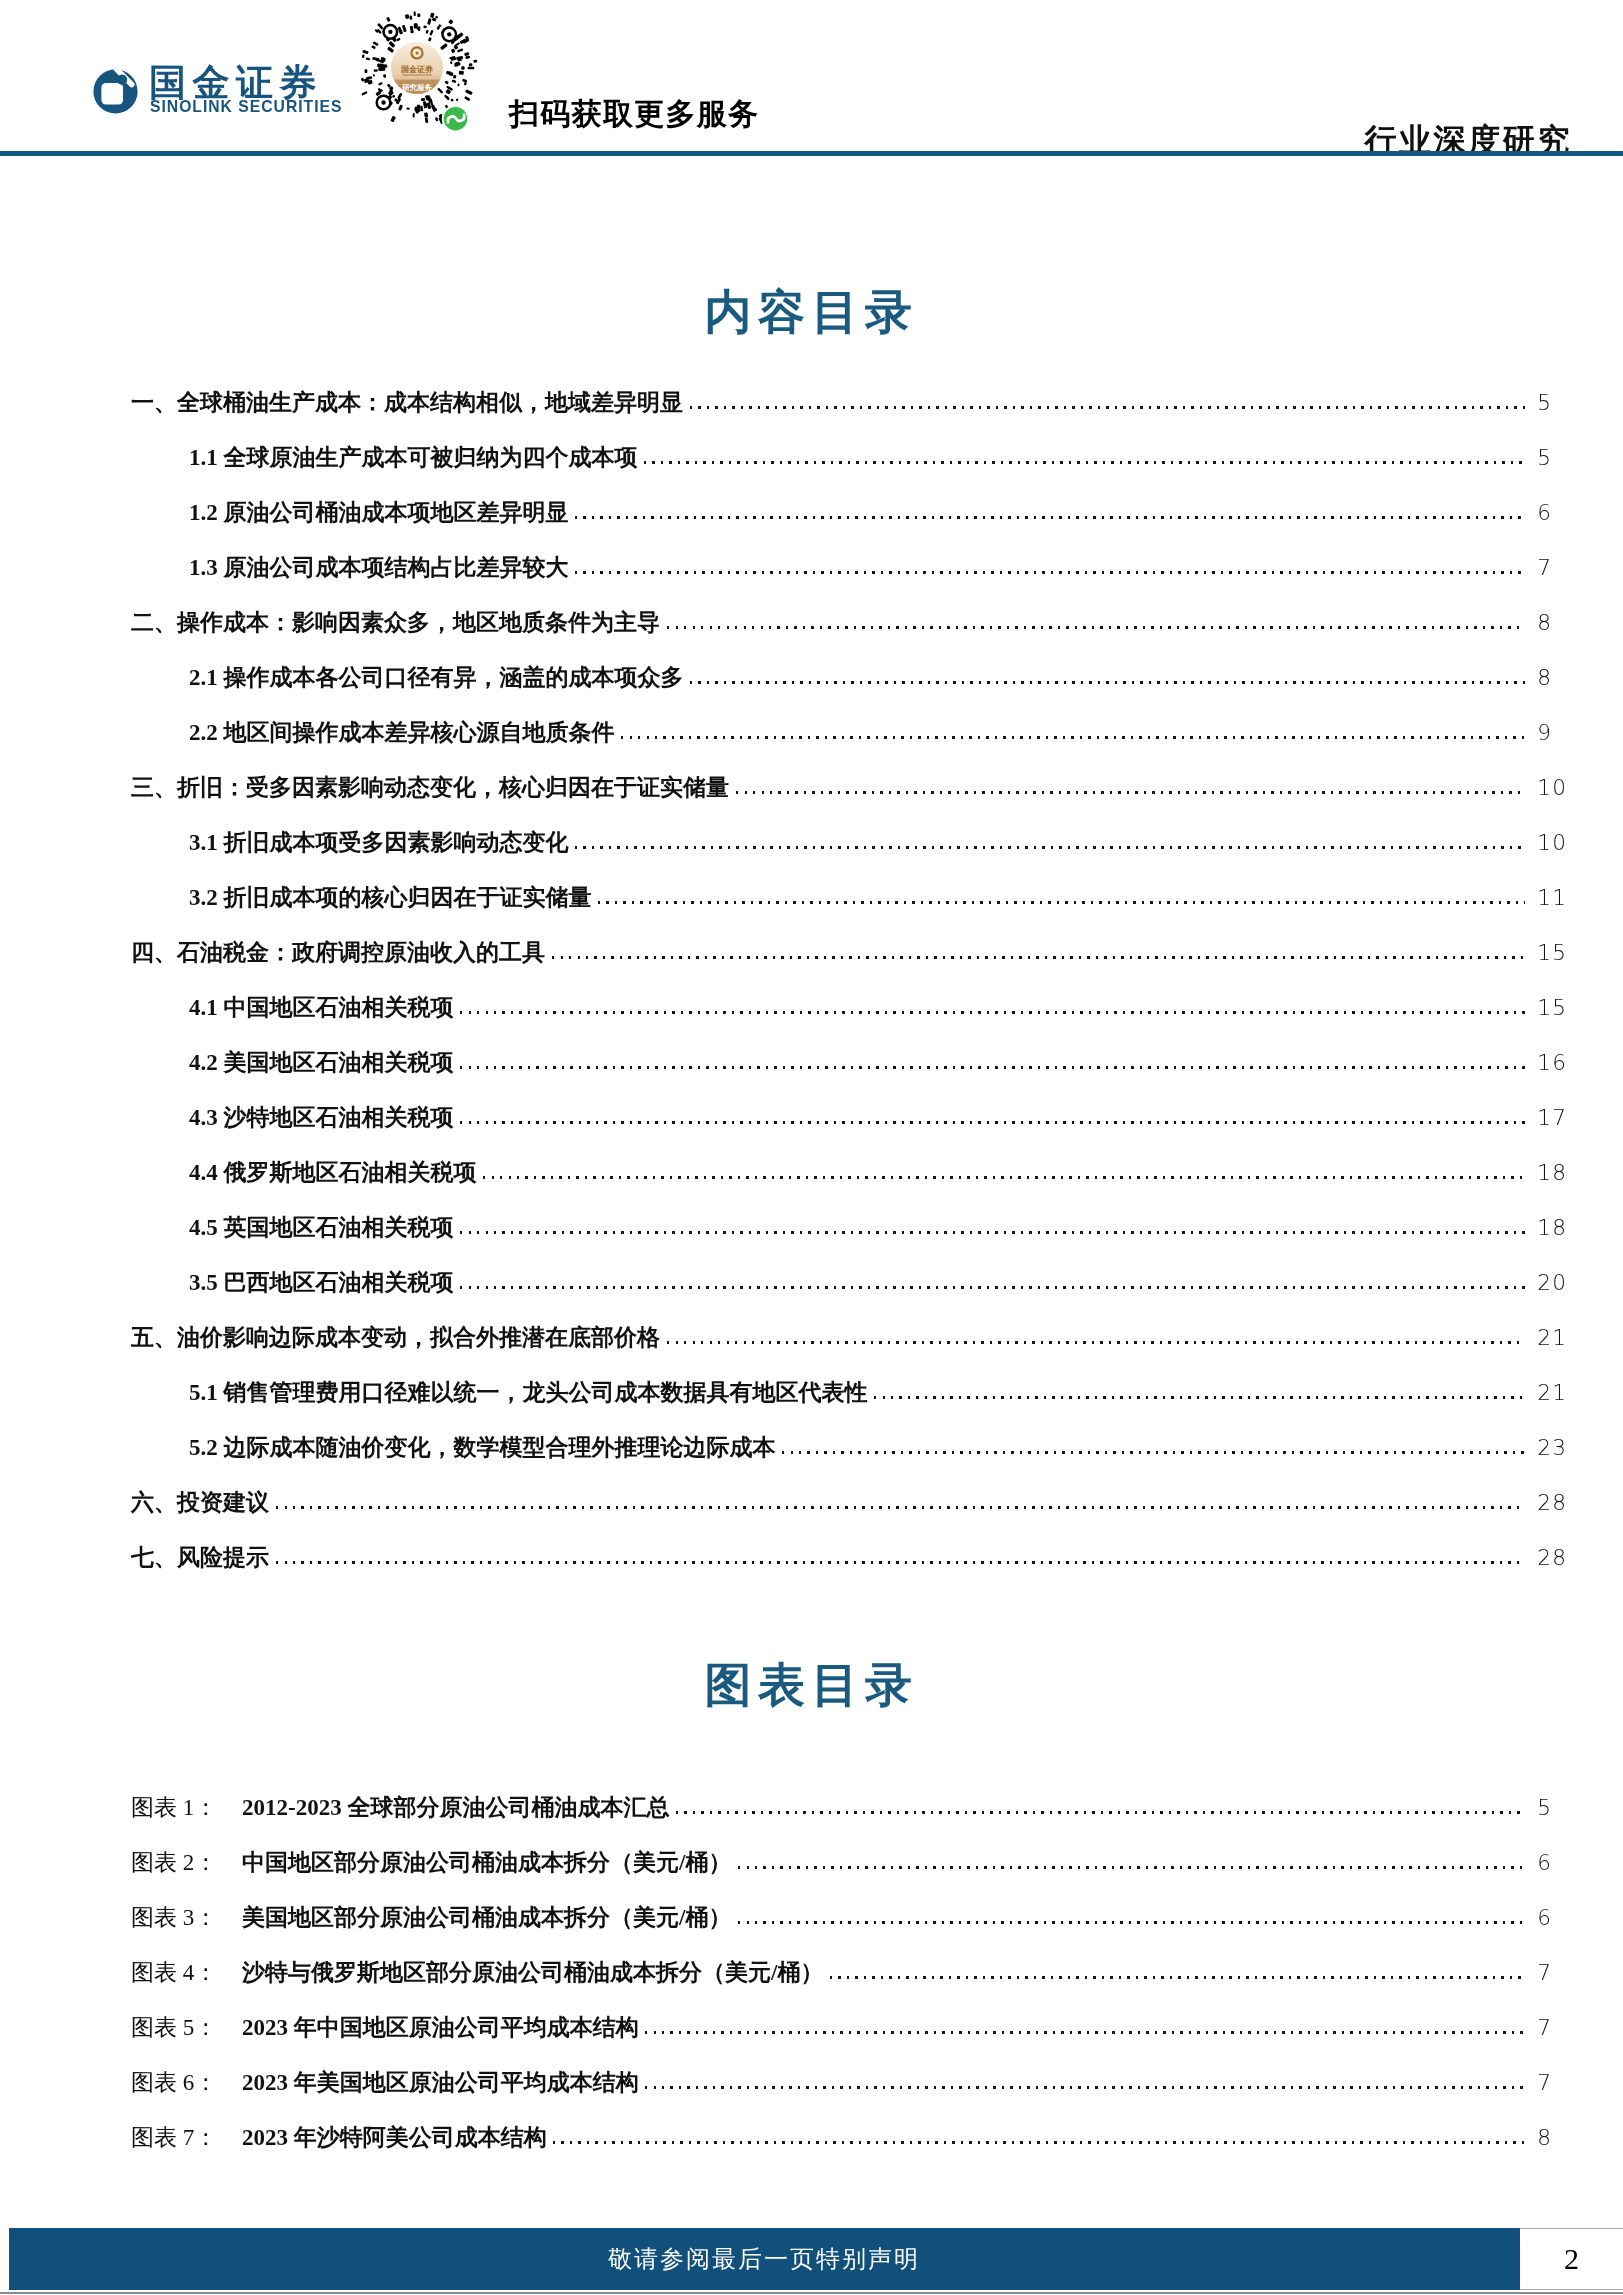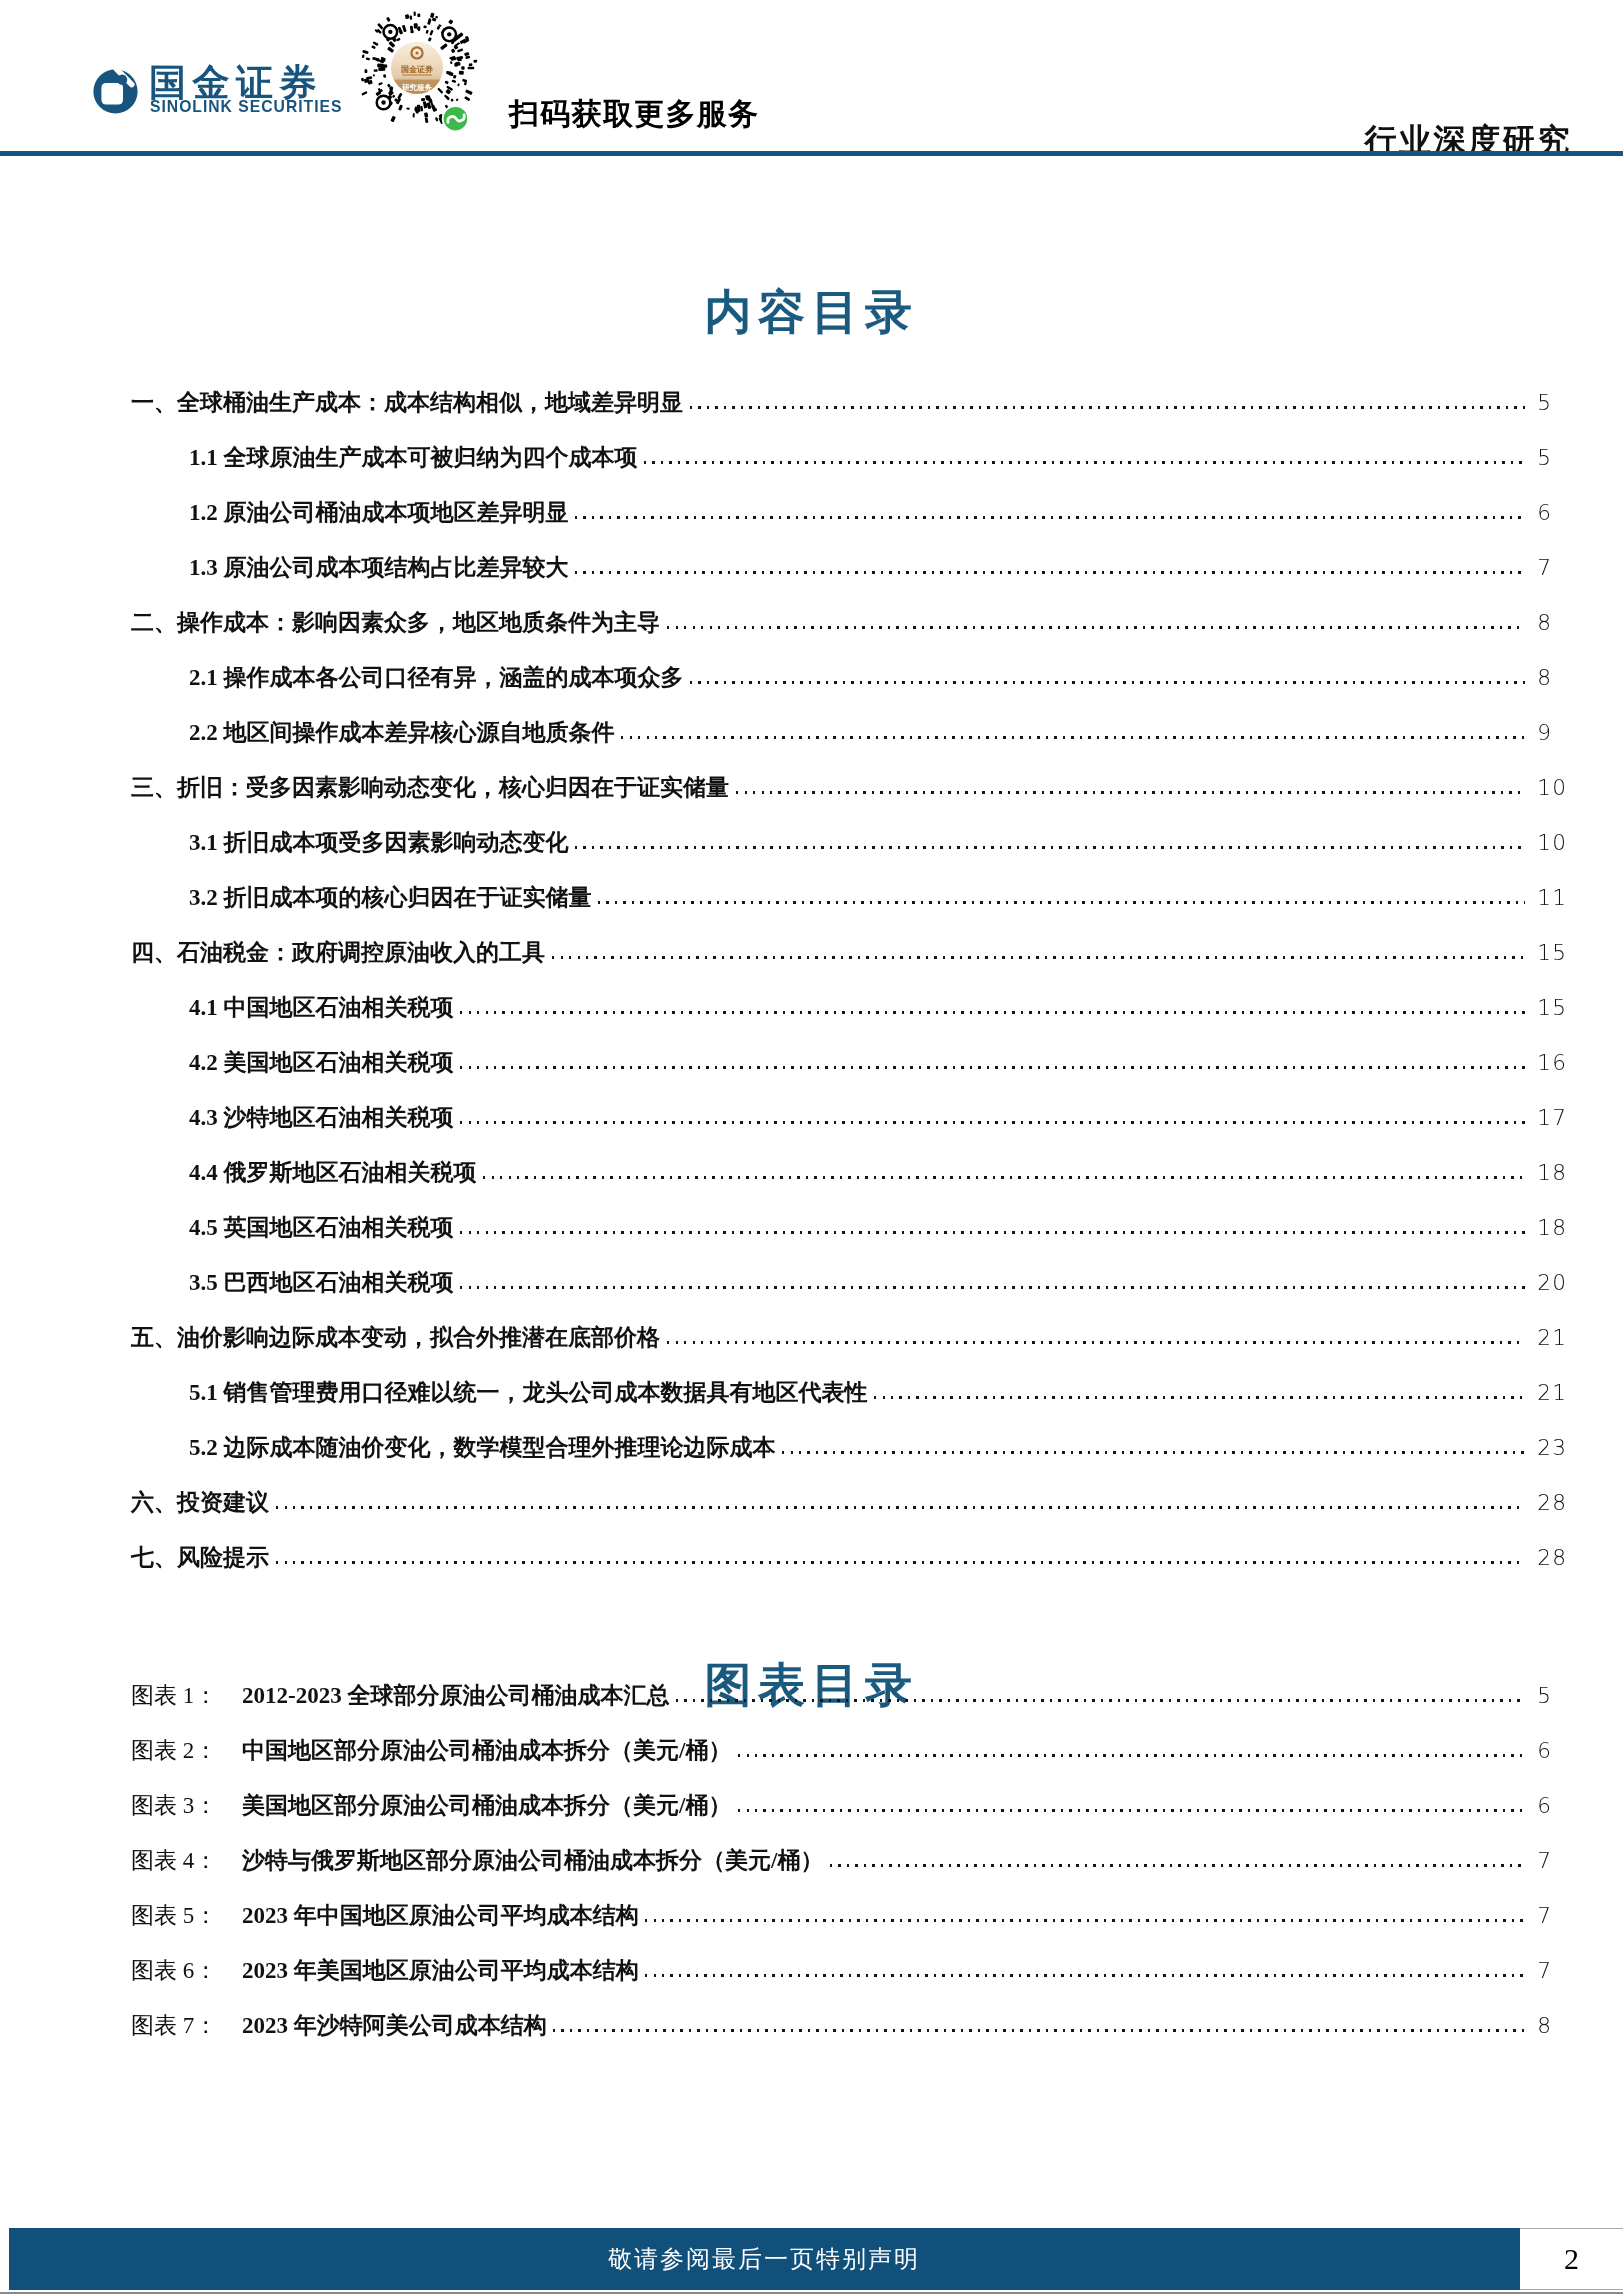--- a/index.html
+++ b/index.html
@@ -31,21 +31,21 @@
     letter-spacing:2.6px;line-height:1;font-weight:bold;}
   .header-rule{position:absolute;left:0;top:151px;width:100%;height:5.2px;background:var(--brand);}
   
   .sec-title{position:absolute;left:0;width:100%;text-align:center;
     font-size:47px;font-weight:bold;color:var(--title);letter-spacing:6.5px;line-height:1;}
   #toc-title{top:289px;}
   #fig-title{top:1662px;}
   
   .list{position:absolute;left:131px;width:1455px;}
   #toc-list{top:373px;}
-  #fig-list{top:1666px;}
+  #fig-list{top:1778px;}
   .row{display:flex;align-items:flex-end;height:55px;padding-bottom:14.4px;
     font-size:23px;line-height:1;}
   .row.indent{padding-left:58px;}
   .lbl{white-space:nowrap;font-weight:bold;}
   .num{display:inline-block;width:111px;white-space:nowrap;flex:none;}
   .leader{flex:1;height:2.6px;margin:0 2.6px 4.6px 6.5px;
     background-image:repeating-linear-gradient(90deg,#161616 0 2.3px,transparent 2.3px 8.5px);}
   .pg{width:58px;flex:none;padding-left:9.2px;
     font-family:"DejaVu Sans","Liberation Sans",sans-serif;font-size:21.6px;
     font-weight:300;letter-spacing:1.3px;}

